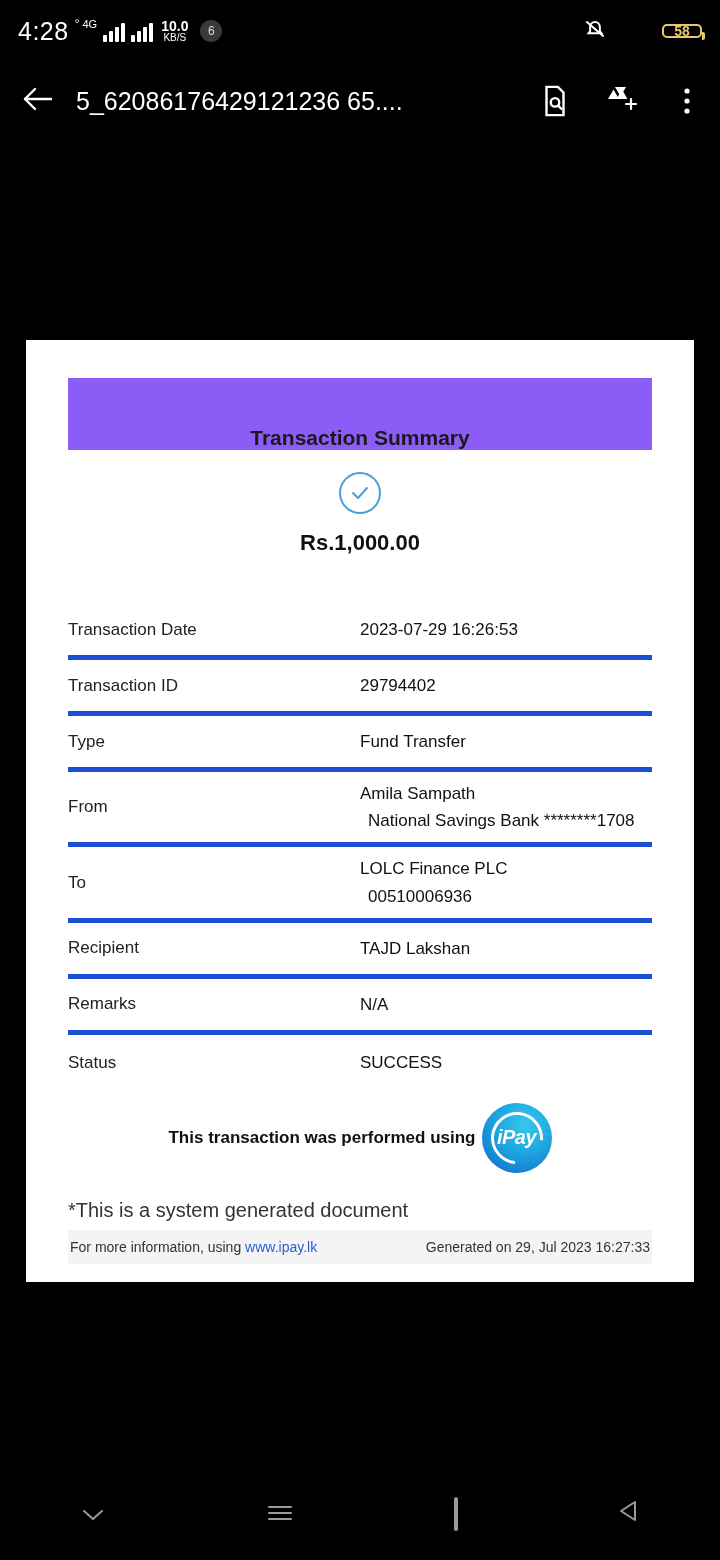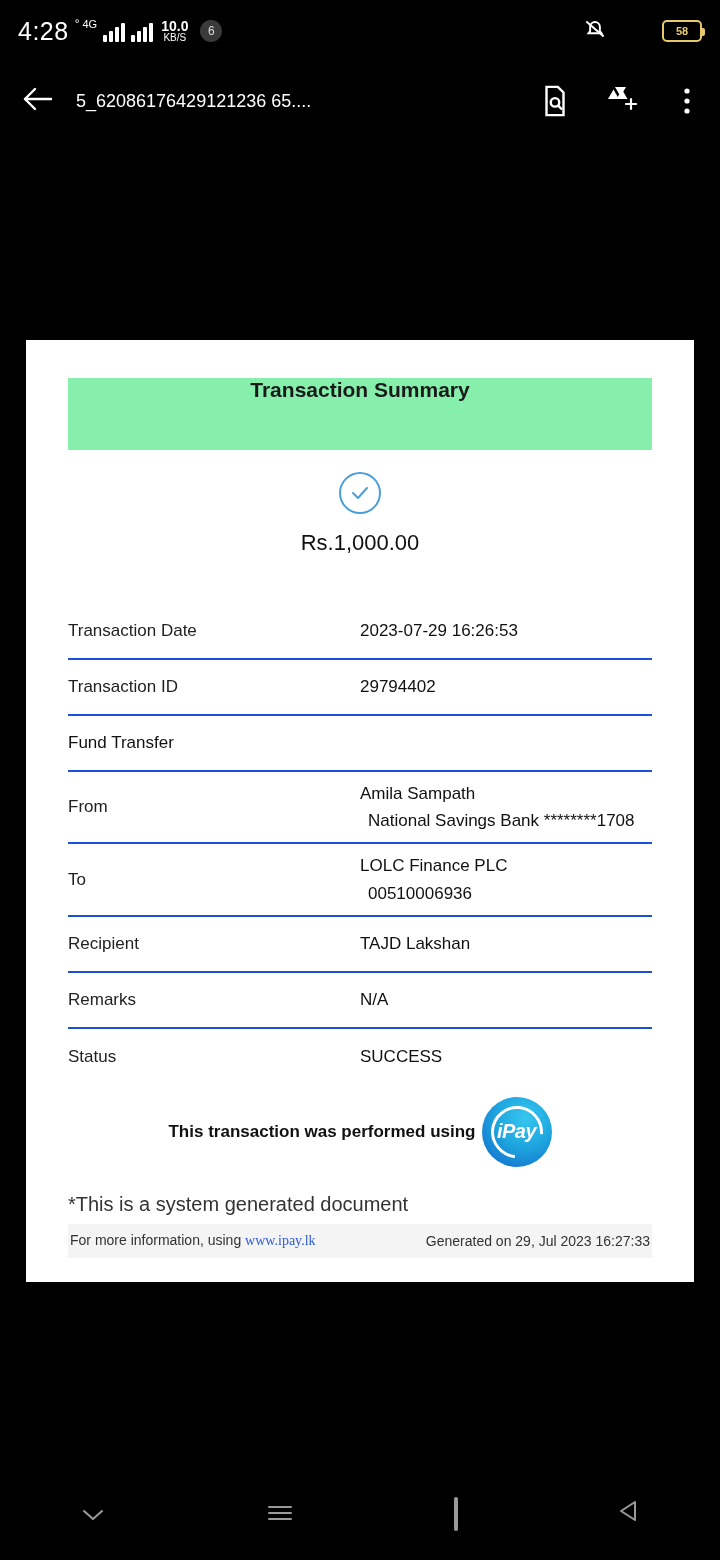--- a/index.html
+++ b/index.html
@@ -30,61 +30,61 @@
   .sb-kb .n { font-size:14px; font-weight:bold; display:block; }
   .sb-kb .u { font-size:10px; display:block; }
   .sb-badge {
     width:22px; height:22px; border-radius:50%;
     background:#3a3a3a; color:#ddd; font-size:12px;
     display:flex; align-items:center; justify-content:center;
     margin-left:6px;
   }
   .sb-right { margin-left:auto; display:flex; align-items:center; gap:10px; padding-right:18px; }
   .batt {
-    width:40px; height:22px; border:2px solid #e7c86a; border-radius:5px;
-    color:#e7c86a; font-size:11px; font-weight:bold;
+    width:40px; height:14px; border:2px solid #e7c86a; border-radius:5px;
+    color:#e7c86a; font-size:14px; font-weight:bold;
     display:flex; align-items:center; justify-content:center; position:relative;margin-left:44px;
   }
   .batt:after{ content:""; position:absolute; right:-5px; top:6px; width:3px; height:8px; background:#e7c86a; border-radius:0 2px 2px 0;}
 
   
   .appbar {
     position:absolute; top:62px; left:0; width:720px; height:78px;
     display:flex; align-items:center; color:#fff;
   }
   .appbar .back { width:76px; text-align:center; font-size:34px; line-height:1; }
   .appbar .title {
-    font-size:18px; color:#fff; white-space:nowrap; overflow:hidden;
+    font-size:25px; color:#fff; white-space:nowrap; overflow:hidden;
     flex:1; padding-right:10px;
   }
   .appbar .act { width:66px; display:flex; align-items:center; justify-content:center; }
 
   
   .page {
     position:absolute; left:26px; top:340px; width:668px; height:942px;
     background:#fff;
   }
   .doc-head {
-    margin:38px 42px 0 42px; height:72px; background:#86efac;
-    display:flex; align-items:flex-start; justify-content:center;
+    margin:38px 42px 0 42px; height:72px; background:#8b5cf6;
+    display:flex; align-items:flex-end; justify-content:center;
   }
   .doc-head span { font-size:21px; font-weight:bold; color:#1a1a1a; }
 
   .check-wrap { display:flex; justify-content:center; margin-top:22px; }
   .check {
     width:42px; height:42px; border:2px solid #4a9fd8; border-radius:50%;
     display:flex; align-items:center; justify-content:center;
   }
   .check svg { display:block; }
 
-  .amount { text-align:center; font-size:22px; font-weight:normal; color:#111; margin-top:16px; }
+  .amount { text-align:center; font-size:22px; font-weight:bold; color:#111; margin-top:16px; }
 
   .rows { margin:48px 42px 0 42px; }
   .row {
-    display:flex; align-items:center; border-bottom:2px solid #1d4ed8;
+    display:flex; align-items:center; border-bottom:5px solid #1d4ed8;
     min-height:56px; padding:8px 0;
   }
   .row .lbl { width:292px; font-size:17px; color:#222; }
   .row .val { font-size:17px; color:#111; line-height:1.6; }
   .row .val .l2 { display:block;margin-left:8px; }
   .row.last { border-bottom:none; }
 
   .ipay-line {
     display:flex; align-items:center; justify-content:center;
     margin-top:12px; gap:6px;
@@ -105,21 +105,21 @@
     color:#fff; font-size:20px; font-weight:bold; font-style:italic; letter-spacing:-0.5px;
     position:relative; z-index:2;
   }
 
   .sysgen { margin:26px 42px 0 42px; font-size:20px; color:#333; }
   .footer {
     margin:8px 42px 0 42px; background:#f4f4f4; height:34px;
     display:flex; align-items:center; justify-content:space-between;
     padding:0 2px; font-size:14px; color:#333;
   }
-  .footer a { color:#2b5bd7; text-decoration:none;font-family:Liberation Serif, serif; }
+  .footer a { color:#2b5bd7; text-decoration:none; }
 
   
   .navbar {
     position:absolute; left:0; bottom:0; width:720px; height:92px;
     display:flex; align-items:center; justify-content:space-around;
     color:#9a9a9a;
   }
   .navbar div { font-size:26px; }
   .nav-sq { width:22px; height:22px; border:2px solid #9a9a9a; border-radius:3px; }
 </style>
@@ -223,20 +223,21 @@
       </div>
 
       <div class="row">
         <div class="lbl">Transaction ID</div>
         <div class="val">
           <span>29794402</span>
         </div>
       </div>
 
       <div class="row">
+        <div class="lbl">Type</div>
         <div class="val">
           <span>Fund Transfer</span>
         </div>
       </div>
 
       <div class="row">
         <div class="lbl">From</div>
         <div class="val">
           <span>Amila Sampath</span>
           <span class="l2">National Savings Bank ********1708</span>

